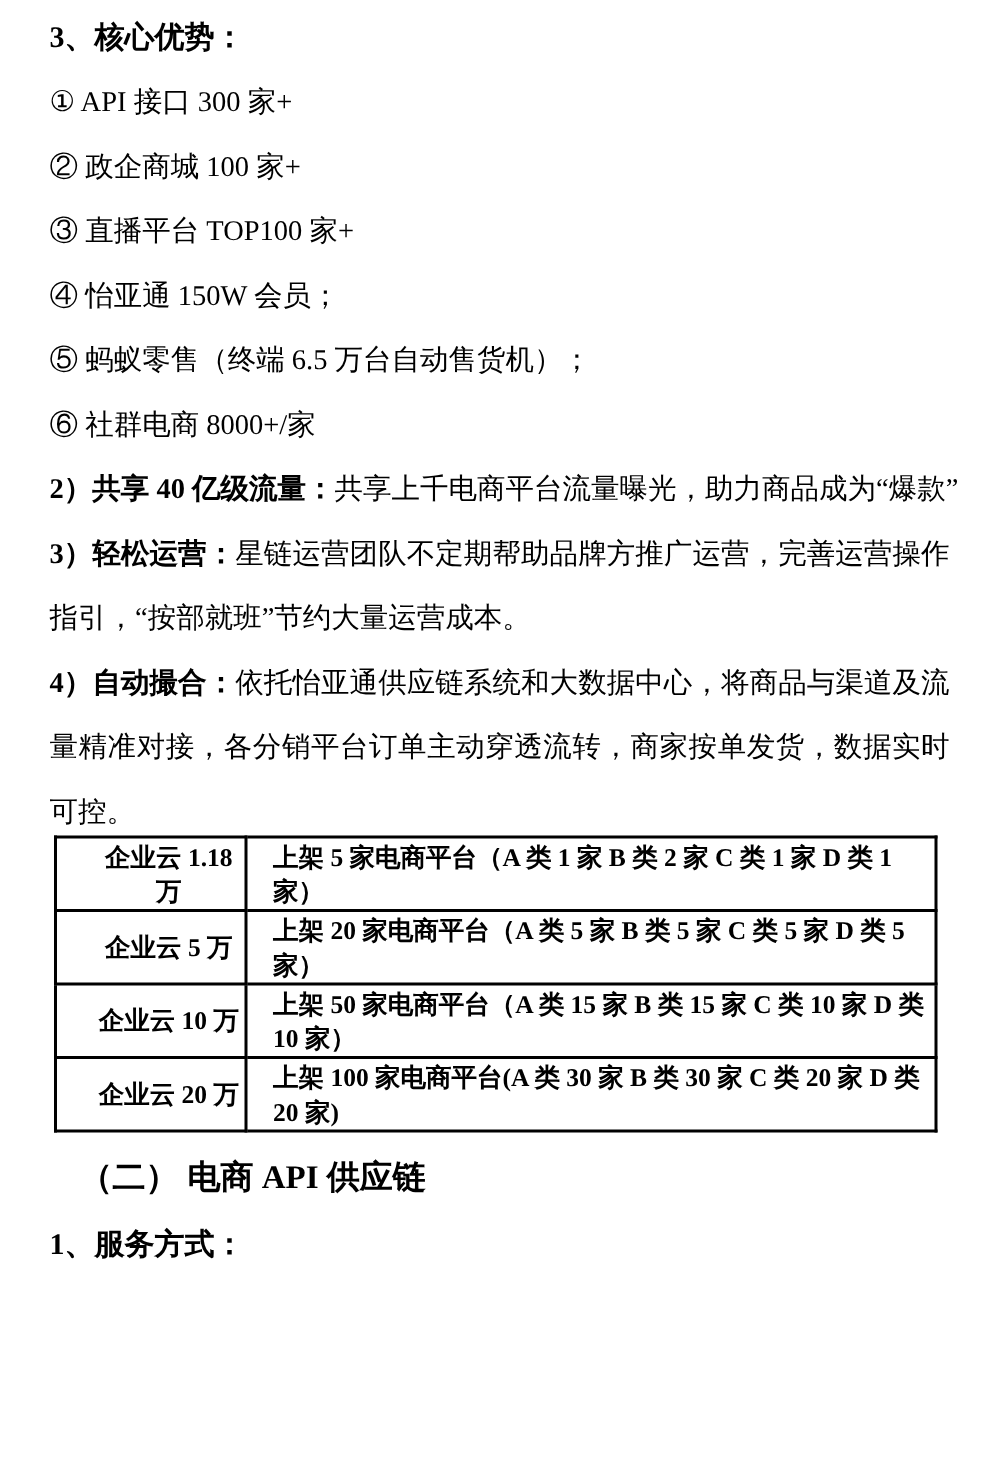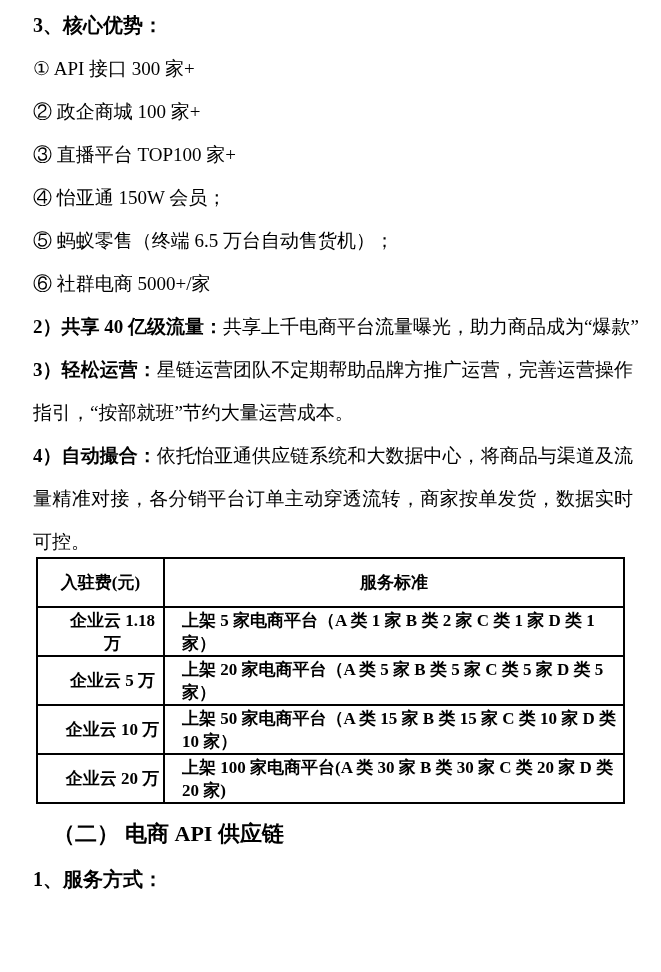--- a/index.html
+++ b/index.html
@@ -70,39 +70,35 @@
 <div class="doc">
 
   <p class="h-major">3、核心优势：</p>
 
 
   <p class="para oneline">① API 接口 300 家+</p>
   <p class="para oneline">② 政企商城 100 家+</p>
   <p class="para oneline">③ 直播平台 TOP100 家+</p>
   <p class="para oneline">④ 怡亚通 150W 会员；</p>
   <p class="para oneline">⑤ 蚂蚁零售（终端 6.5 万台自动售货机）；</p>
-  <p class="para oneline">⑥ 社群电商 5000+/家</p>
+  <p class="para oneline">⑥ 社群电商 8000+/家</p>
 
   <p class="para oneline"><span class="lead">2）共享 40 亿级流量：</span><span>共享上千电商平台流量曝光，助力商品成为“爆款”</span></p>
 
   <p class="para"><span class="lead">3）轻松运营：</span><span>星链运营团队不定期帮助品牌方推广运营，完善运营操作指引，“按部就班”节约大量运营成本。</span></p>
 
   <p class="para"><span class="lead">4）自动撮合：</span><span>依托怡亚通供应链系统和大数据中心，将商品与渠道及流量精准对接，各分销平台订单主动穿透流转，商家按单发货，数据实时可控。</span></p>
 
 
   <table class="pkg-table">
     <colgroup>
         <col class="col-fee">
         <col>
       </colgroup>
     <tbody>
-      <tr>
-        <th>入驻费(元)</th>
-        <th>服务标准</th>
-      </tr>
       <tr>
         <td class="cell-fee">企业云 1.18 万</td>
         <td class="cell-std">上架 5 家电商平台（A 类 1 家 B 类 2 家 C 类 1 家 D 类 1 家）</td>
       </tr>
       <tr>
         <td class="cell-fee">企业云 5 万</td>
         <td class="cell-std">上架 20 家电商平台（A 类 5 家 B 类 5 家 C 类 5 家 D 类 5 家）</td>
       </tr>
       <tr>
         <td class="cell-fee">企业云 10 万</td>

